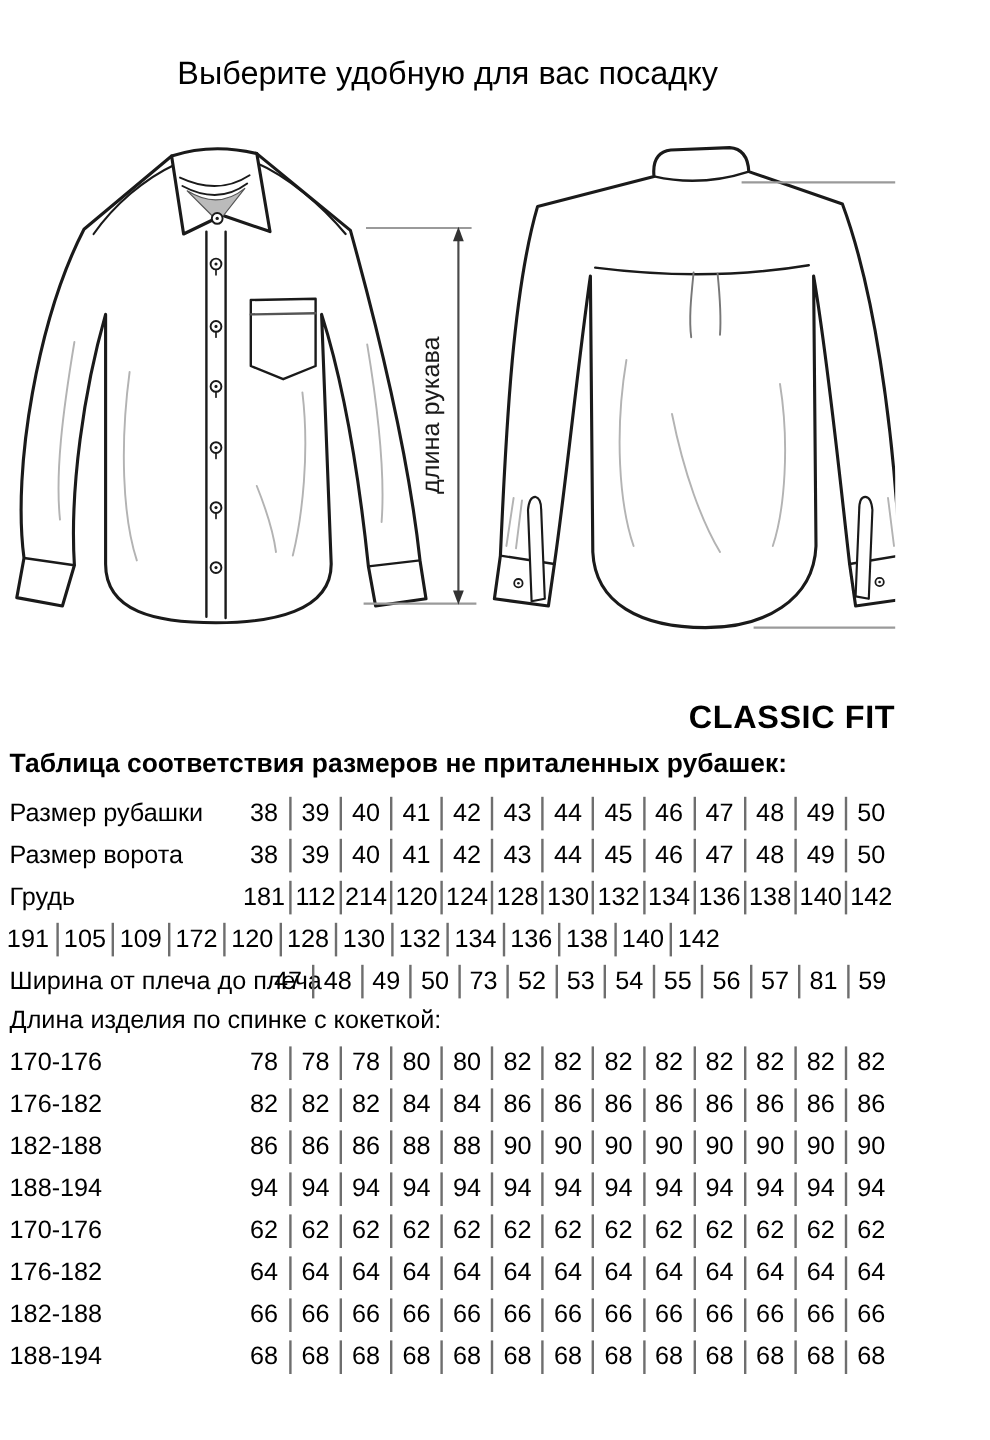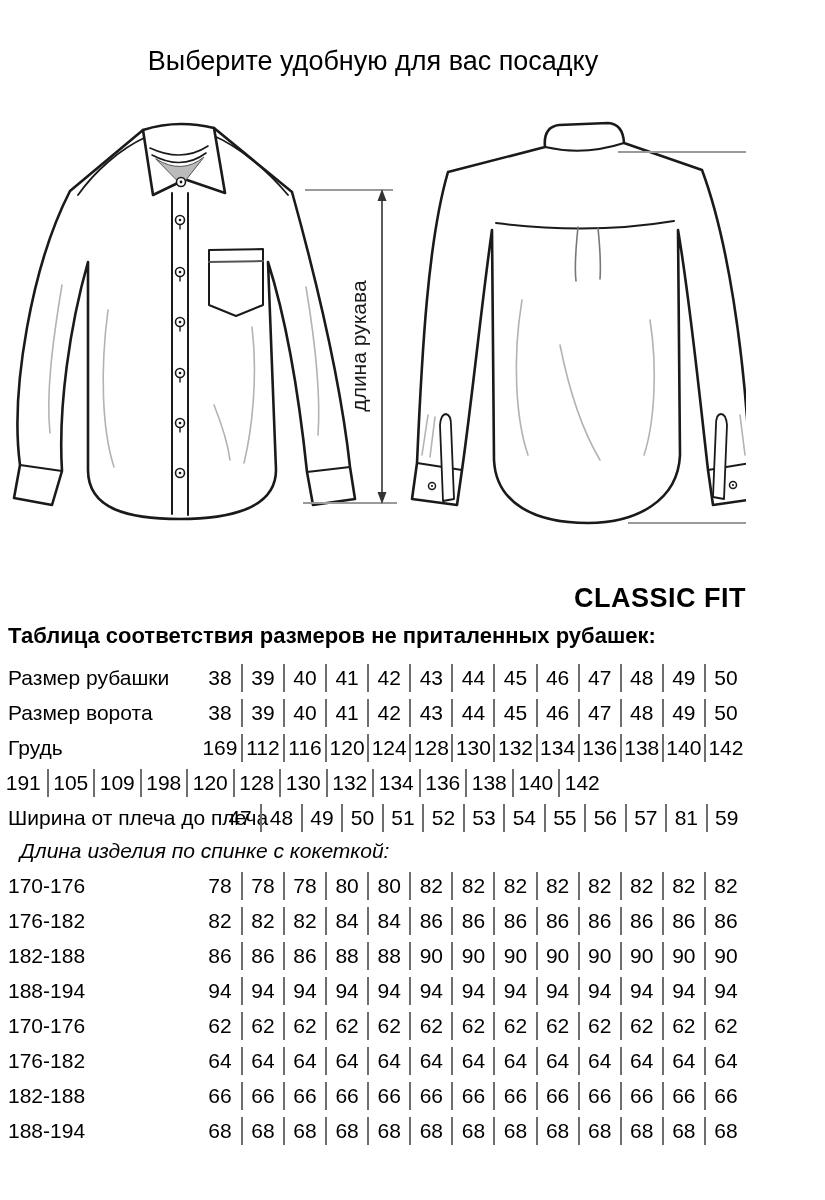--- a/index.html
+++ b/index.html
@@ -8,21 +8,21 @@
   .title{margin:0;padding-top:45px;text-align:center;font-size:27px;line-height:32px;font-weight:400;}
   .figures{margin-top:38px;height:425px;position:relative;}
   .figures svg{display:block;}
   .fit-heading{margin:45px 0 0 8px;font-size:27px;line-height:27px;font-weight:700;letter-spacing:0.5px;text-align:right;}
   .fit-subtitle{margin:11px 0 0 8px;font-size:22px;line-height:26px;font-weight:700;}
   .size-table{margin-top:15px;}
   .t-row{display:flex;align-items:center;height:28px;margin-bottom:7px;}
   .t-label{width:212px;padding-left:8px;font-size:21px;white-space:nowrap;}
   .t-val{width:46.5px;box-sizing:border-box;text-align:center;font-size:21px;line-height:28px;height:28px;}
   .t-row .t-val + .t-val{border-left:2px solid #6e6e6e;}
-  .section-heading{margin:7px 0 9px 20px;font-size:21px;font-weight:400;font-style:italic;}
+  .section-heading{margin:7px 0 9px 8px;font-size:21px;font-weight:400;}
   .rows-block{margin:0;}
 </style>
 </head>
 <body>
 
 <div class="page">
 
   <h1 class="title">Выберите удобную для вас посадку</h1>
 
   <div class="figures">
@@ -188,56 +188,56 @@
           <div class="t-val">44</div>
           <div class="t-val">45</div>
           <div class="t-val">46</div>
           <div class="t-val">47</div>
           <div class="t-val">48</div>
           <div class="t-val">49</div>
           <div class="t-val">50</div>
         </div>
         <div class="t-row">
           <div class="t-label">Грудь</div>
-          <div class="t-val">169</div>
+          <div class="t-val">181</div>
           <div class="t-val">112</div>
-          <div class="t-val">116</div>
+          <div class="t-val">214</div>
           <div class="t-val">120</div>
           <div class="t-val">124</div>
           <div class="t-val">128</div>
           <div class="t-val">130</div>
           <div class="t-val">132</div>
           <div class="t-val">134</div>
           <div class="t-val">136</div>
           <div class="t-val">138</div>
           <div class="t-val">140</div>
           <div class="t-val">142</div>
         </div>
         <div class="t-row">
           <div class="t-val">191</div>
           <div class="t-val">105</div>
           <div class="t-val">109</div>
-          <div class="t-val">198</div>
+          <div class="t-val">172</div>
           <div class="t-val">120</div>
           <div class="t-val">128</div>
           <div class="t-val">130</div>
           <div class="t-val">132</div>
           <div class="t-val">134</div>
           <div class="t-val">136</div>
           <div class="t-val">138</div>
           <div class="t-val">140</div>
           <div class="t-val">142</div>
         </div>
         <div class="t-row">
           <div class="t-label">Ширина от плеча до плеча</div>
           <div class="t-val">47</div>
           <div class="t-val">48</div>
           <div class="t-val">49</div>
           <div class="t-val">50</div>
-          <div class="t-val">51</div>
+          <div class="t-val">73</div>
           <div class="t-val">52</div>
           <div class="t-val">53</div>
           <div class="t-val">54</div>
           <div class="t-val">55</div>
           <div class="t-val">56</div>
           <div class="t-val">57</div>
           <div class="t-val">81</div>
           <div class="t-val">59</div>
         </div>
       </div>

